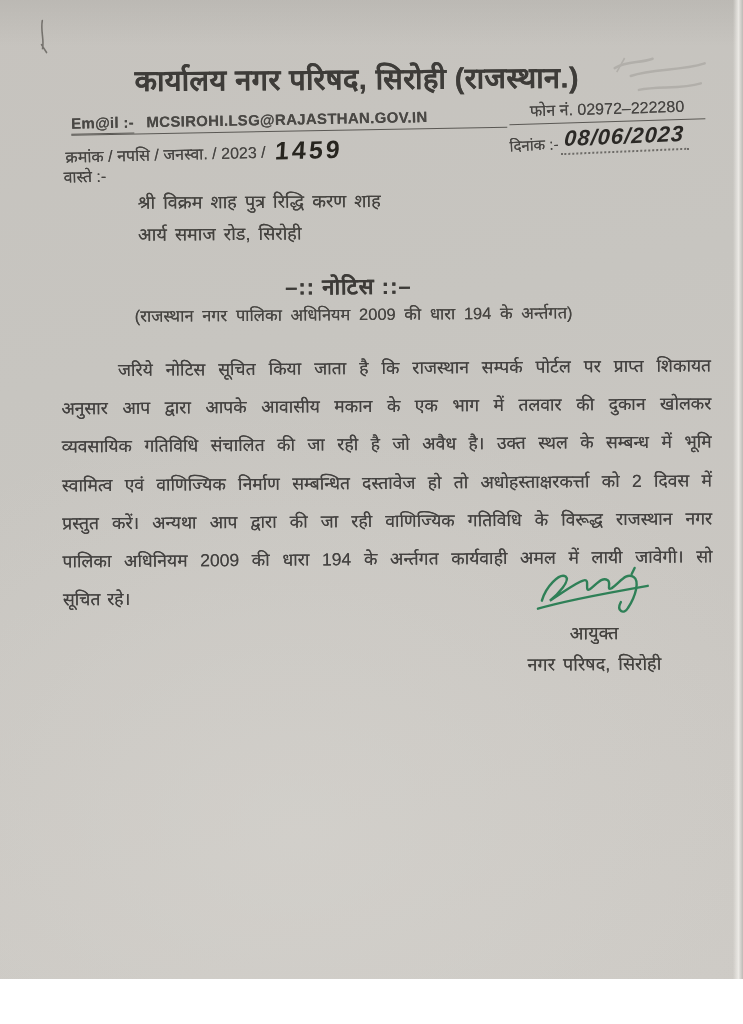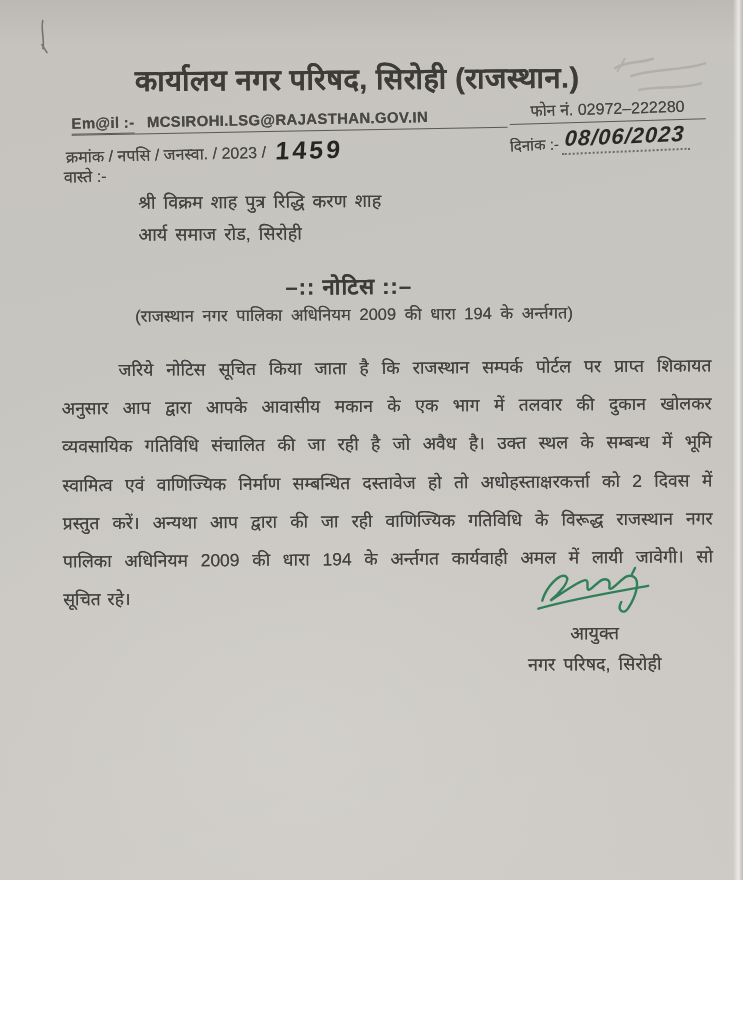--- a/index.html
+++ b/index.html
@@ -3,21 +3,21 @@
 <meta charset="utf-8">
 <style>
   html, body {
     margin: 0; padding: 0;
     width: 743px; height: 1024px;
     overflow: hidden;
     font-family: "Liberation Sans", "DejaVu Sans", sans-serif;
   }
   .paper {
     position: relative;
-    width: 743px; height: 880px;
+    width: 743px; height: 979px;
     background:
       radial-gradient(ellipse 900px 700px at 40% 85%, rgba(215,213,208,0.55), rgba(215,213,208,0) 60%),
       linear-gradient(168deg, #c6c3be 0%, #c7c5c0 35%, #cac7c2 70%, #cdcac5 100%);
     overflow: hidden;
   }
   
   .paper::after {
     content: ""; position: absolute; top: 0; right: 0; width: 10px; height: 100%;
     background: linear-gradient(to right, rgba(255,255,255,0) 0%, rgba(240,238,234,0.85) 55%, #bdbab5 100%);
   }

